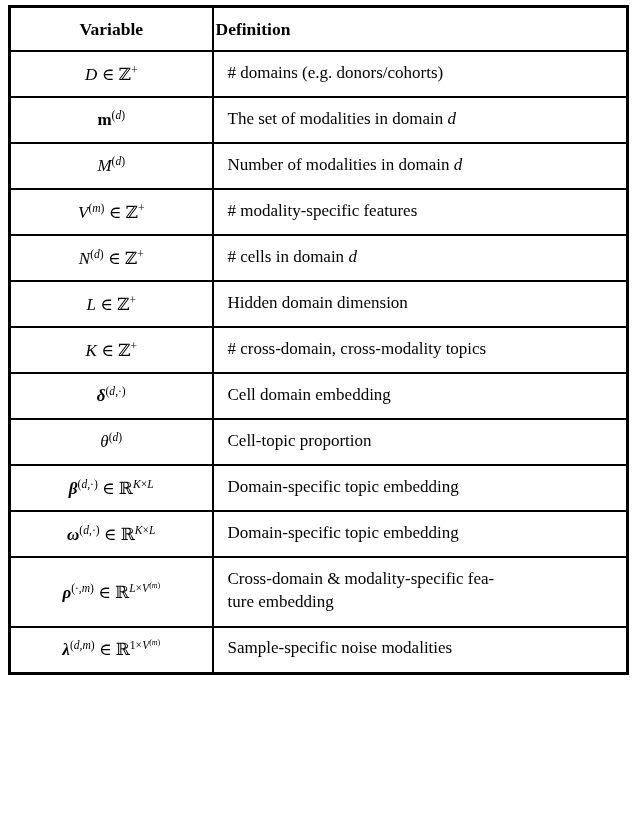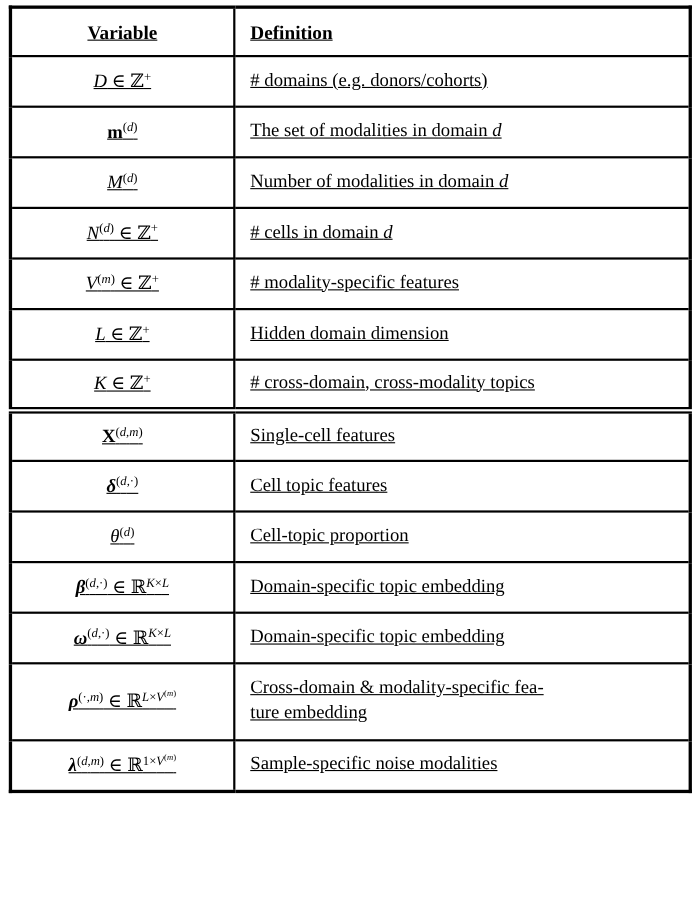--- a/index.html
+++ b/index.html
@@ -17,21 +17,20 @@
   .page {
     box-sizing: border-box;
     width: 636px;
     height: 834px;
     padding: 5px 7px 5px 8px;
   }
   table.notation {
     border-collapse: collapse;
     width: 621px;
     table-layout: fixed;
-    text-decoration: underline;
   }
   table.notation td, table.notation th {
     border: 2px solid #000000;
     font-size: 17px;
     vertical-align: middle;
     overflow: hidden;
   }
   
   table.notation {
     border: 3px solid #000000;
@@ -40,21 +39,21 @@
   table.notation tr > *:last-child  { border-right: 3px solid #000; }
   table.notation thead tr > * { border-top: 3px solid #000; }
   table.notation tbody tr:last-child > * { border-bottom: 3px solid #000; }
 
   table.notation th {
     font-weight: bold;
     height: 40px;
     font-size: 17.5px;
   }
   th.var-h { text-align: center; }
-  th.def-h { text-align: left; padding-left: 14px; }
+  th.def-h { text-align: left; padding-left: 2px; }
 
   table.notation tbody tr { height: 46px; }
   table.notation tbody tr.tall { height: 70px; }
 
   td.var {
     text-align: center;
     padding: 2px 4px;
     margin-top: 28px;
   }
   td.def {
@@ -98,42 +97,38 @@
       </tr>
       <tr>
         <td class="var"><b>m</b><sup>(<i>d</i>)</sup></td>
         <td class="def">The set of modalities in domain <i>d</i></td>
       </tr>
       <tr>
         <td class="var"><i>M</i><sup>(<i>d</i>)</sup></td>
         <td class="def">Number of modalities in domain <i>d</i></td>
       </tr>
       <tr>
+        <td class="var"><i>V</i><sup>(<i>m</i>)</sup> ∈ ℤ<sup>+</sup></td>
+        <td class="def"># modality-specific features</td>
+      </tr>
+      <tr>
         <td class="var"><i>N</i><sup>(<i>d</i>)</sup> ∈ ℤ<sup>+</sup></td>
         <td class="def"># cells in domain <i>d</i></td>
-      </tr>
-      <tr>
-        <td class="var"><i>V</i><sup>(<i>m</i>)</sup> ∈ ℤ<sup>+</sup></td>
-        <td class="def"># modality-specific features</td>
       </tr>
       <tr>
         <td class="var"><i>L</i> ∈ ℤ<sup>+</sup></td>
         <td class="def">Hidden domain dimension</td>
       </tr>
       <tr>
         <td class="var"><i>K</i> ∈ ℤ<sup>+</sup></td>
         <td class="def"># cross-domain, cross-modality topics</td>
       </tr>
-      <tr class="section-start">
-        <td class="var"><b>X</b><sup>(<i>d</i>,<i>m</i>)</sup></td>
-        <td class="def">Single-cell features</td>
-      </tr>
       <tr>
         <td class="var"><b><i>δ</i></b><sup>(<i>d</i>,·)</sup></td>
-        <td class="def">Cell topic features</td>
+        <td class="def">Cell domain embedding</td>
       </tr>
       <tr>
         <td class="var"><i>θ</i><sup>(<i>d</i>)</sup></td>
         <td class="def">Cell-topic proportion</td>
       </tr>
       <tr>
         <td class="var"><b><i>β</i></b><sup>(<i>d</i>,·)</sup> ∈ ℝ<sup><i>K</i>×<i>L</i></sup></td>
         <td class="def">Domain-specific topic embedding</td>
       </tr>
       <tr>

